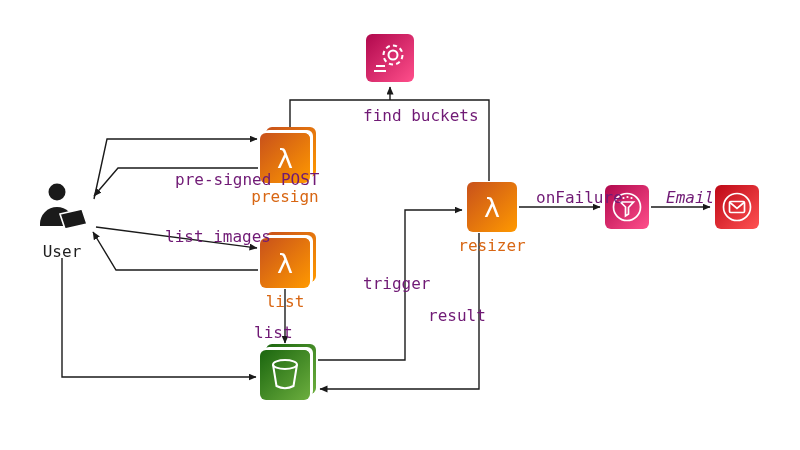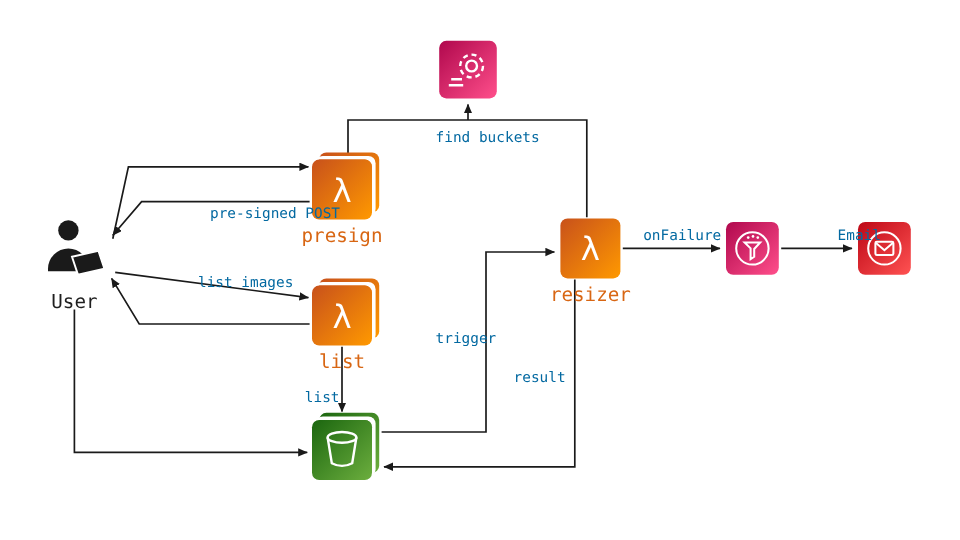--- a/index.html
+++ b/index.html
@@ -33,23 +33,23 @@
   .grad-orange { background-image: linear-gradient(135deg, #C8511B, #FF9900); }
   .grad-green  { background-image: linear-gradient(135deg, #1B660F, #6CAE3E); }
   .grad-pink   { background-image: linear-gradient(135deg, #B0084D, #FF4F8B); }
   .grad-red    { background-image: linear-gradient(135deg, #BD0816, #FF5252); }
   .node {
     position: absolute;
     z-index: 1;
   }
   .edge-label {
     position: absolute;
-    font-size: 12px;
+    font-size: 16px;
     line-height: 1;
-    color: #0369a1;
+    color: #701a75;
     white-space: nowrap;
     z-index: 2;
   }
   .node-label {
     position: absolute;
     font-size: 16px;
     line-height: 1;
     color: #1f1f1f;
     text-align: center;
     white-space: nowrap;
@@ -159,15 +159,15 @@
     </svg>
   </div>
 
   <div class="edge-label" style="left:143px; top:172px;margin-left:32px;">pre-signed POST</div>
   <div class="edge-label" style="left:165px; top:229px;text-align:center;">list images</div>
   <div class="edge-label" style="left:363px; top:108px;">find buckets</div>
   <div class="edge-label" style="left:254px; top:325px;">list</div>
   <div class="edge-label" style="left:351px; top:276px;margin-left:12px;">trigger</div>
   <div class="edge-label" style="left:428px; top:293px;margin-top:15px;">result</div>
   <div class="edge-label" style="left:536px; top:190px;">onFailure</div>
-  <div class="edge-label" style="left:698px; top:190px;">Email</div>
+  <div class="edge-label" style="left:666px; top:190px;font-style:italic;">Email</div>
 
 </div>
 
 </body></html>

